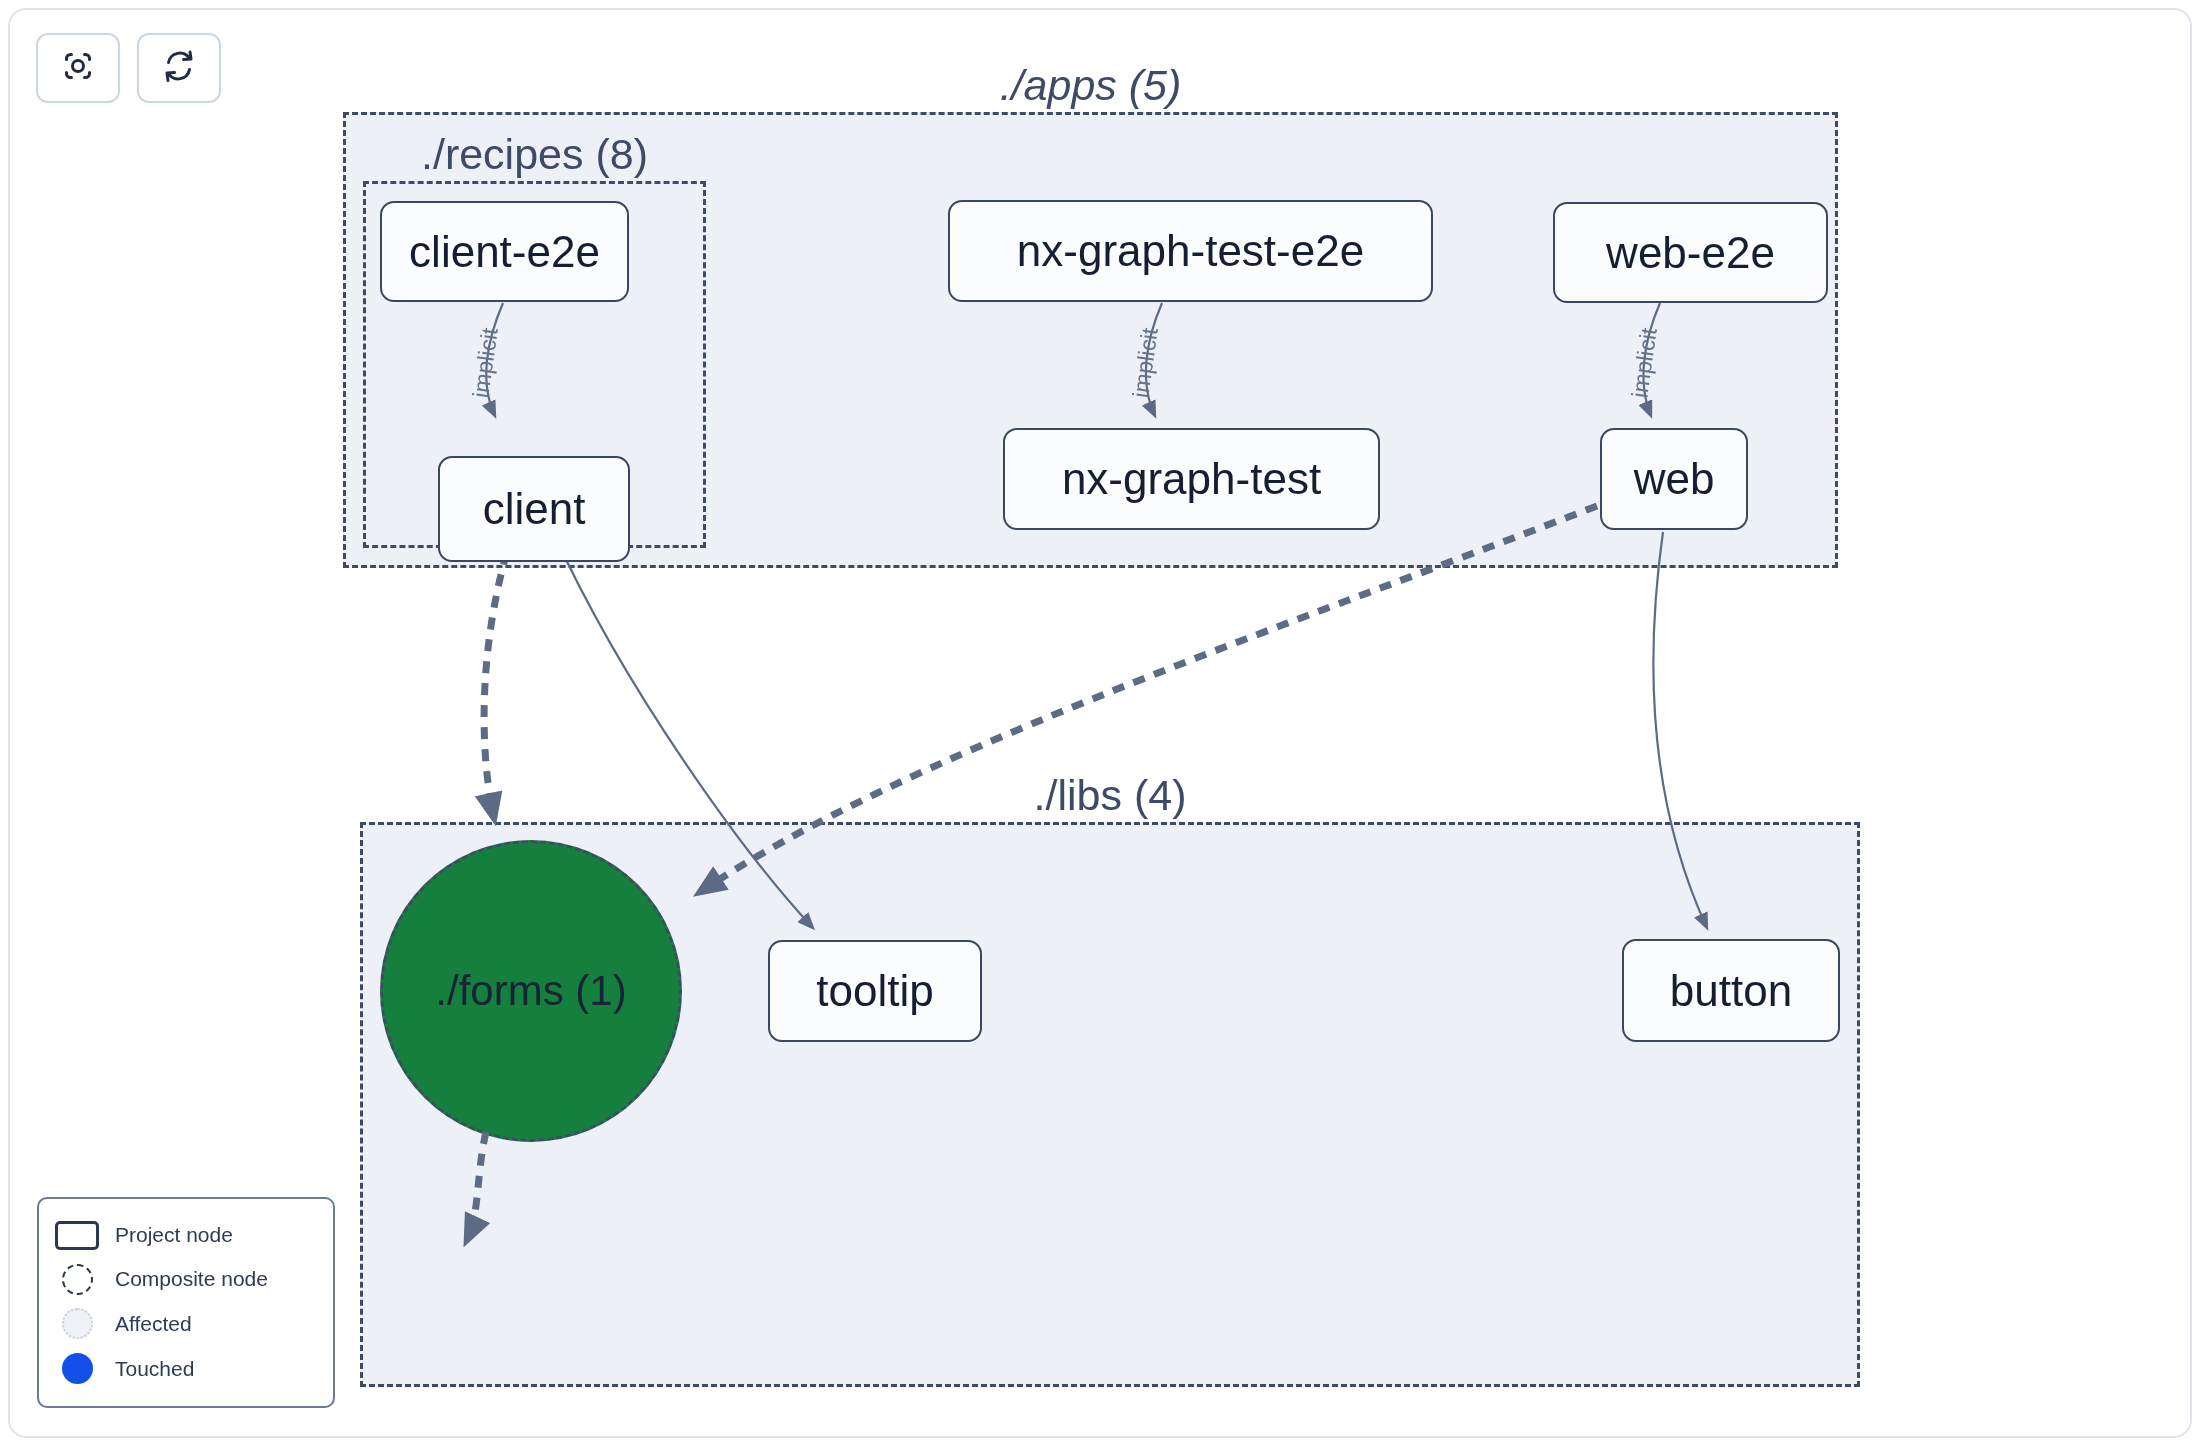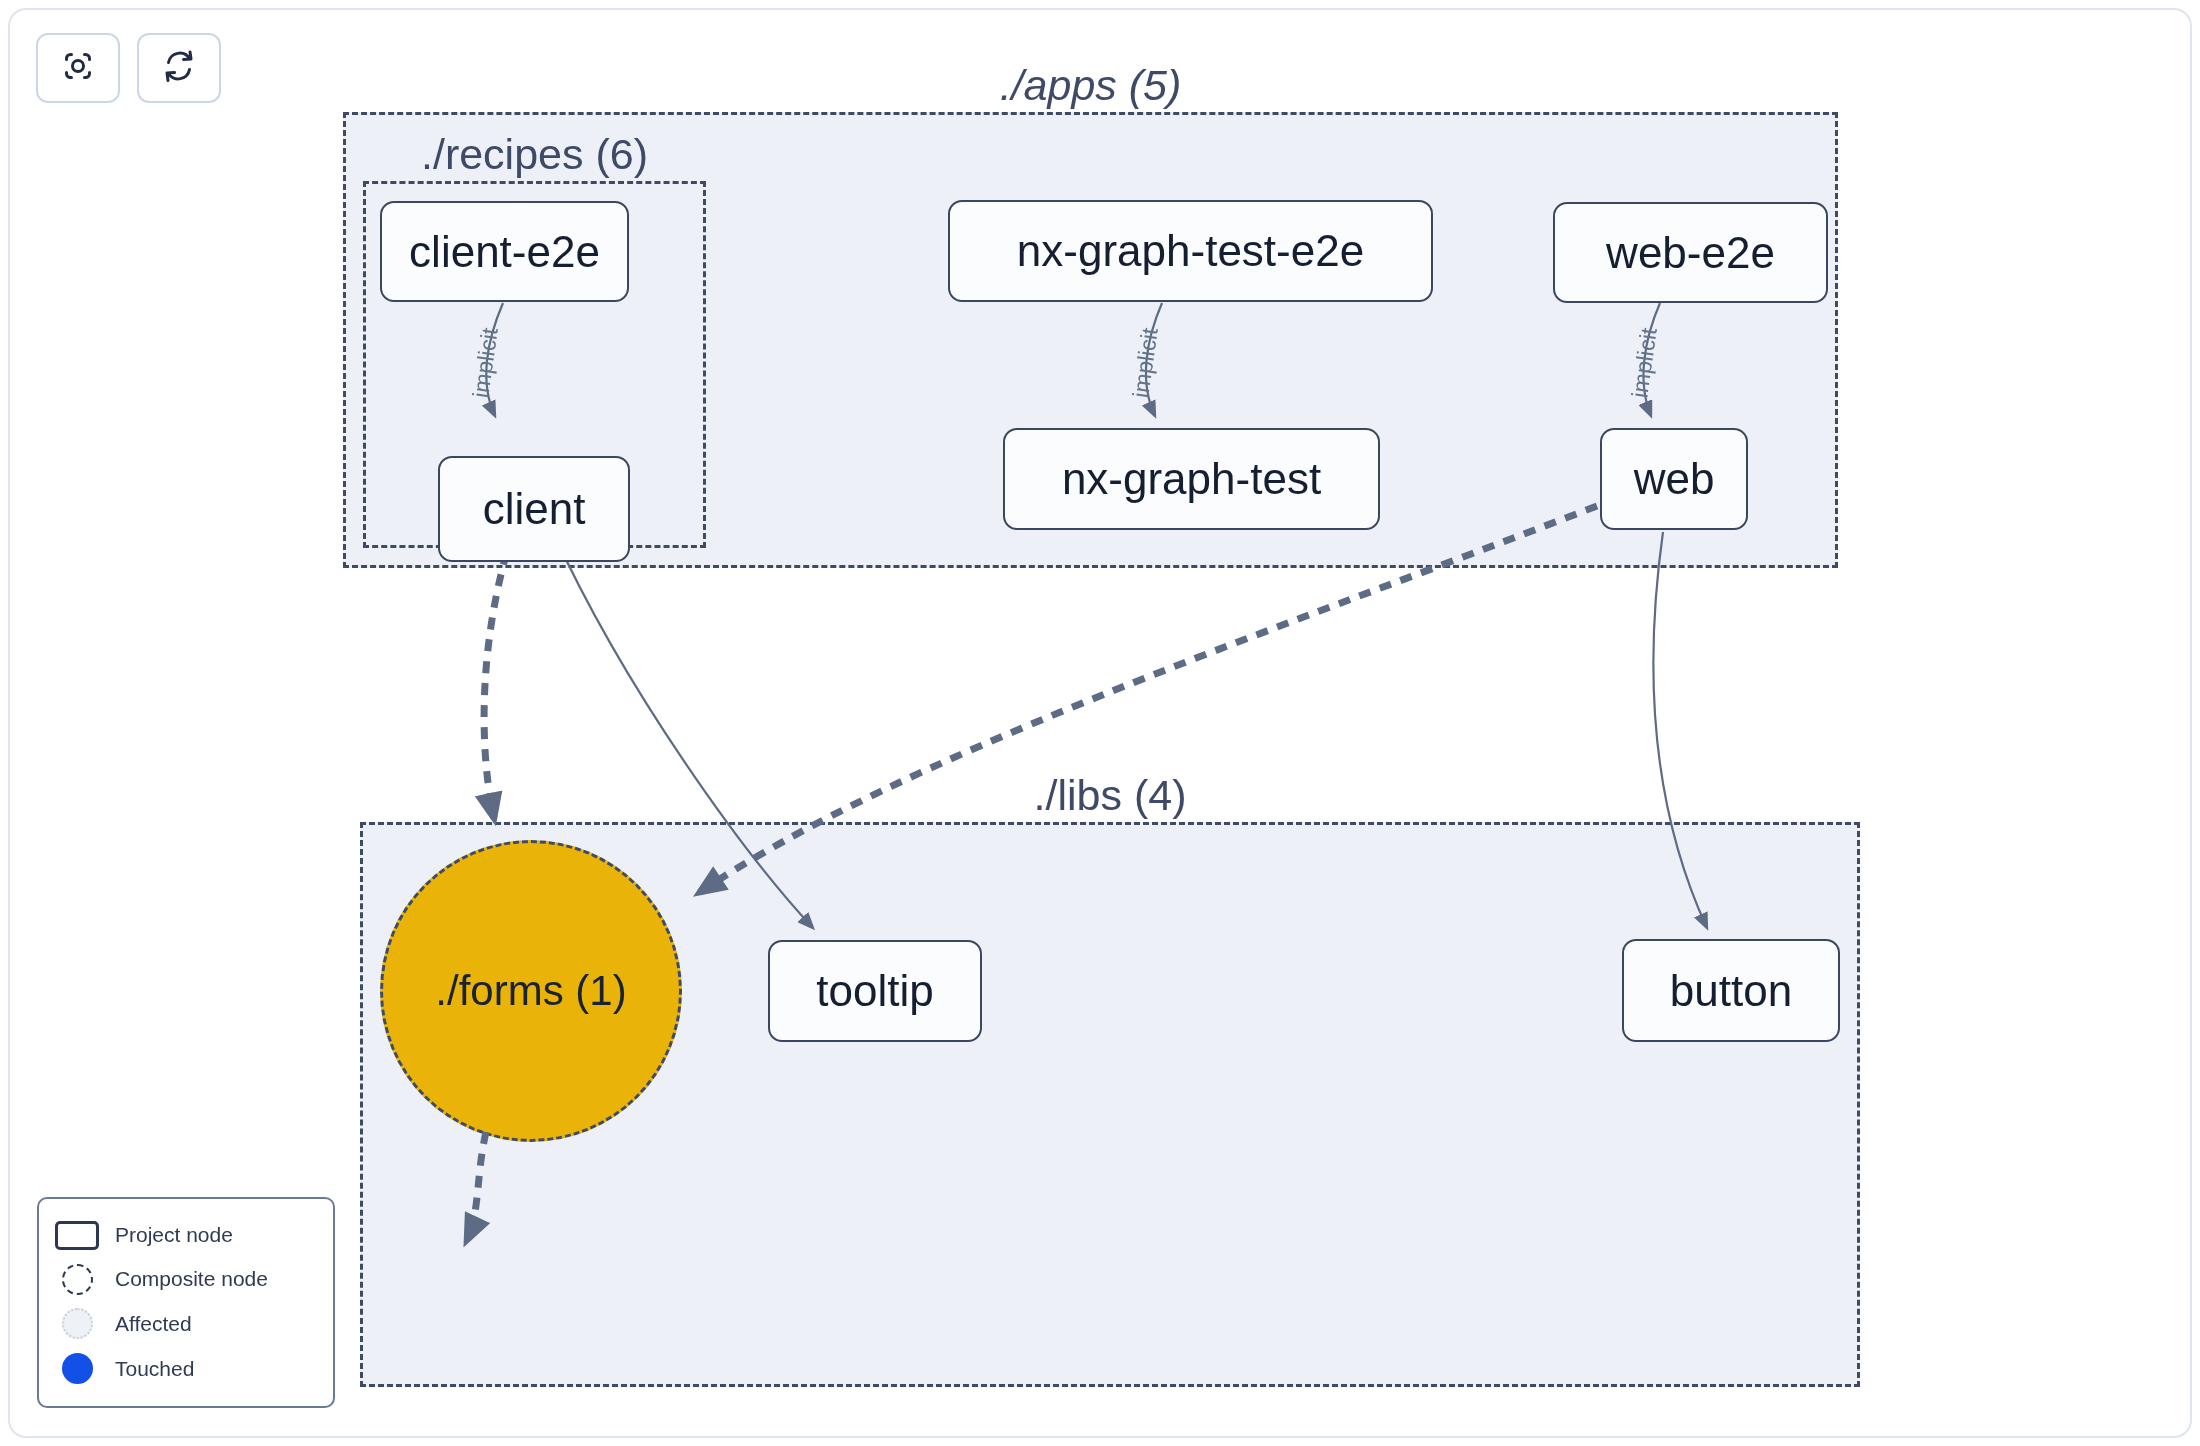--- a/index.html
+++ b/index.html
@@ -16,21 +16,21 @@
   .toolbar-btn svg{stroke:#212c44;fill:none;stroke-width:3;stroke-linecap:round;stroke-linejoin:round;}
   
   .group{position:absolute;border:3px dashed #3f4a63;background:#edf1f7;z-index:1;}
   #g-apps{left:343px;top:112px;width:1495px;height:456px;font-style:italic;}
   #g-recipes{left:363px;top:181px;width:343px;height:367px;background:transparent;z-index:2;}
   #g-libs{left:360px;top:822px;width:1500px;height:565px;}
   .group-label{position:absolute;left:0;right:0;top:-54px;text-align:center;font-size:43px;
                color:#3e4a66;white-space:nowrap;z-index:3;}
   
   .composite{position:absolute;left:380px;top:840px;width:302px;height:302px;border:3px dashed #3f4a63;
-             border-radius:50%;background:#eab308;z-index:1;display:flex;align-items:center;
+             border-radius:50%;background:#15803d;z-index:1;display:flex;align-items:center;
              justify-content:center;font-size:42px;color:#1a2335;}
   
   .node{position:absolute;background:#fbfcfe;border:2.5px solid #3b4760;border-radius:14px;
         display:flex;align-items:center;justify-content:center;font-size:44px;color:#161f31;z-index:3;}
   #n-client-e2e{left:380px;top:201px;width:249px;height:101px;}
   #n-client{left:438px;top:428px;width:192px;height:106px;margin-top:28px;}
   #n-nx-graph-test-e2e{left:948px;top:200px;width:485px;height:102px;}
   #n-nx-graph-test{left:1003px;top:428px;width:377px;height:102px;}
   #n-web-e2e{left:1553px;top:202px;width:275px;height:101px;}
   #n-web{left:1600px;top:428px;width:148px;height:102px;}
@@ -79,21 +79,21 @@
         <path d="M30.5,23.5 A11.5,11.5 0 0 1 9.5,27.5"></path>
         <polyline points="9,34.5 8,27 15.5,26.5"></polyline>
       </svg>
     </span>
   </div>
 
   <div class="group" id="g-apps">
     <div class="group-label">./apps (5)</div>
   </div>
   <div class="group" id="g-recipes">
-    <div class="group-label">./recipes (6)</div>
+    <div class="group-label">./recipes (8)</div>
   </div>
   <div class="group" id="g-libs">
     <div class="group-label">./libs (4)</div>
   </div>
 
   <div class="composite">
     <span>./forms (1)</span>
   </div>
 
   <svg class="edges" width="2200" height="1446">

